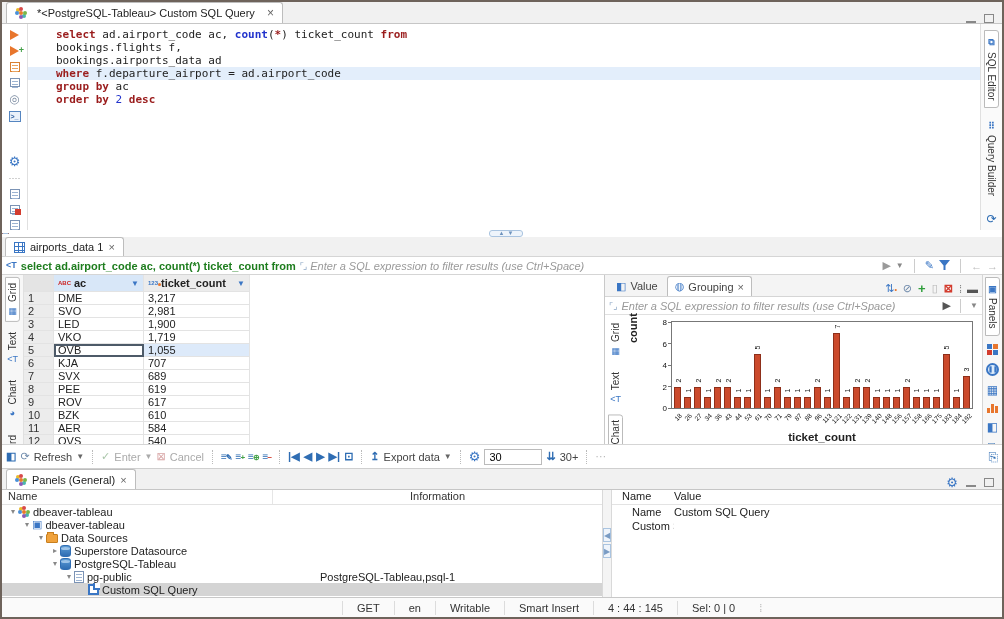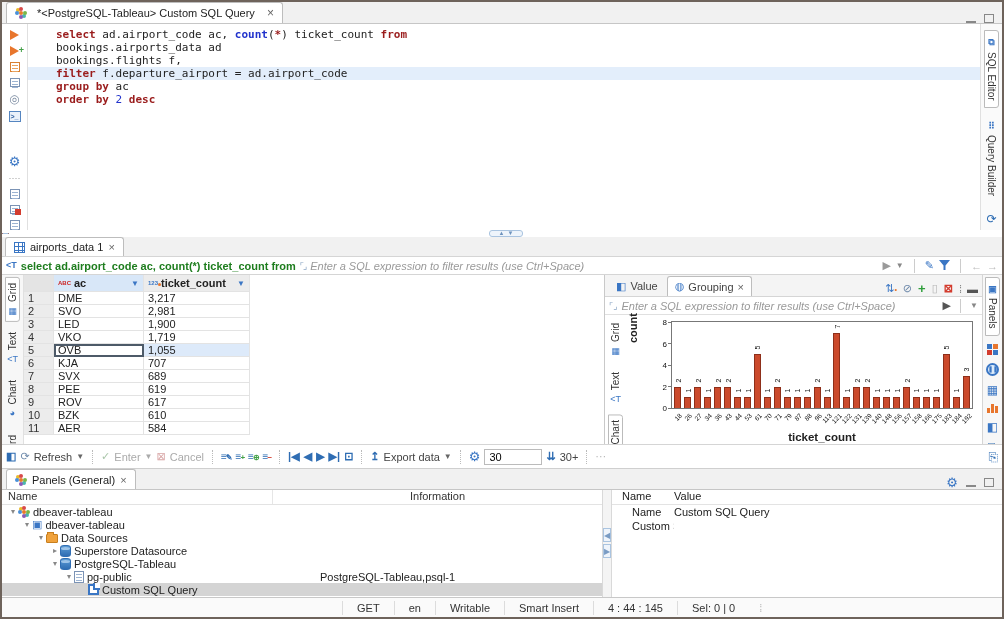--- a/index.html
+++ b/index.html
@@ -198,23 +198,23 @@
       <span class="ic term-ic">&gt;_</span>
       <span class="gap"></span>
       <span class="ic gear">⚙</span>
       <span class="ic" style="color:#999;font-size:9px;">····</span>
       <span class="ic doc"></span>
       <span class="ic doc red"></span>
       <span class="ic doc"></span>
     </div>
     <div class="code" id="sql-code">
         <div class="line"><span class="kw">select</span><span class="pl"> ad.airport_code ac, </span><span class="fn">count</span><span class="pl">(</span><span class="kw">*</span><span class="pl">) ticket_count </span><span class="kw">from</span></div>
+        <div class="line"><span class="pl">bookings.flights f,</span></div>
         <div class="line"><span class="pl">bookings.airports_data ad</span></div>
-        <div class="line"><span class="pl">bookings.flights f,</span></div>
-        <div class="line hl"><span class="kw">filter</span><span class="pl"> f.departure_airport = ad.airport_code</span></div>
+        <div class="line hl"><span class="kw">where</span><span class="pl"> f.departure_airport = ad.airport_code</span></div>
         <div class="line"><span class="kw">group by</span><span class="pl"> ac</span></div>
         <div class="line"><span class="kw">order by</span><span class="pl"> </span><span class="num">2</span><span class="pl"> </span><span class="kw">desc</span></div>
       </div>
     <div class="estrip">
       <div id="editor-side-tabs">
           <div class="vtab-r sel">
             <span class="ticon">⧉</span>
             <span>SQL Editor</span>
           </div>
           <div class="vtab-r">
@@ -343,20 +343,25 @@
             </div>
             <div class="grow">
               <div class="gcell c-num">10</div>
               <div class="gcell c-ac">BZK</div>
               <div class="gcell c-tc">610</div>
             </div>
             <div class="grow">
               <div class="gcell c-num">11</div>
               <div class="gcell c-ac">AER</div>
               <div class="gcell c-tc">584</div>
+            </div>
+            <div class="grow">
+              <div class="gcell c-num">12</div>
+              <div class="gcell c-ac">OVS</div>
+              <div class="gcell c-tc">540</div>
             </div>
           </div>
       </div>
 
       <div class="gpanel">
         <div class="gtabs">
           <div id="panel-tabs-row" style="display:flex;align-items:flex-end;">
               <div class="gtab">
                 <span class="ticon" style="color: rgb(58, 118, 196);">◧</span>
                 <span>Value</span>

